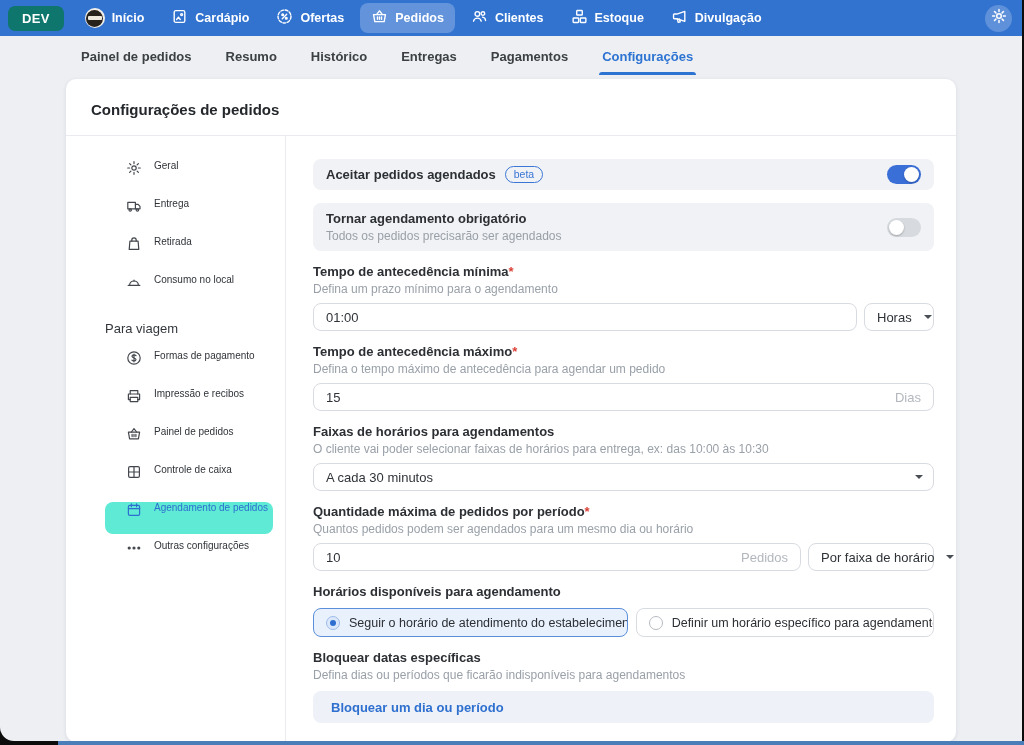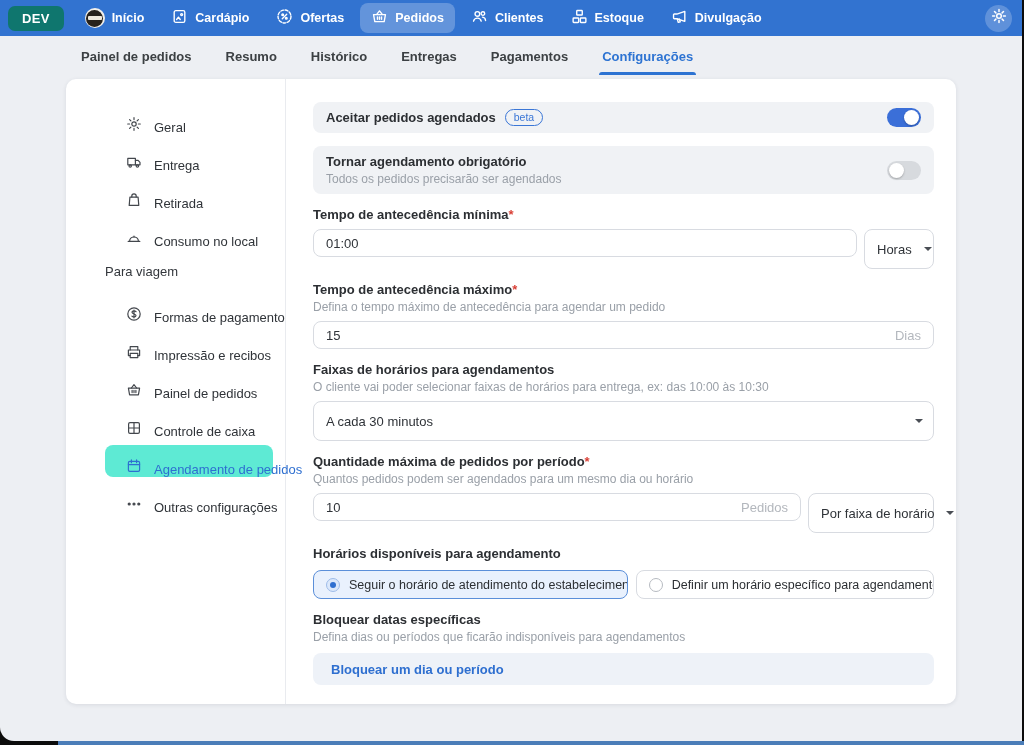--- a/index.html
+++ b/index.html
@@ -29,21 +29,21 @@
   .tab.active::after{content:"";position:absolute;left:-3px;right:-3px;bottom:1px;height:3px;border-radius:3px 3px 0 0;background:#2d73d2}
 
   
   .card{margin:3px 66px 0;background:#fff;border-radius:10px;box-shadow:0 1px 4px rgba(26,36,54,.10);overflow:hidden}
   .card-header{padding:22px 25px 17px;border-bottom:1px solid #e9ebef}
   .card-title{font-size:15px;font-weight:700;color:#24272b}
   .card-body{display:flex}
 
   
   .side{width:220px;border-right:1px solid #e9ebef;padding:24px 12px 18px 39px;flex:none}
-  .side-item{display:flex;align-items:flex-end;gap:12px;height:32px;padding:0 8px 0 21px;border-radius:8px;font-size:13px;font-weight:500;color:#2f3338;margin-bottom:6px;cursor:pointer;white-space:nowrap}
+  .side-item{display:flex;align-items:flex-start;gap:12px;height:32px;padding:0 8px 0 21px;border-radius:8px;font-size:10px;font-weight:500;color:#2f3338;margin-bottom:6px;cursor:pointer;white-space:nowrap}
   .side-item svg{width:16px;height:16px;stroke:#43474d;fill:none;stroke-width:1.2;stroke-linecap:round;stroke-linejoin:round;flex:none}
   .side-item.active{background:#5eead4;color:#2e6fd0}
   .side-item.active svg{stroke:#2e6fd0}
   .side-section{font-size:13px;color:#33373c;height:32px;display:flex;align-items:center;margin-bottom:6px}
 
   
   .content{flex:1;padding:23px 22px 19px 27px;min-width:0}
   .toggle-row{background:#f0f2f5;border-radius:8px;display:flex;align-items:center;padding:0 13px;min-height:31px}
   .row2{padding:8px 13px;margin-top:13px}
   .row-title{font-size:13px;font-weight:700;color:#2c2f33}
@@ -55,21 +55,21 @@
   .toggle.on::after{left:auto;right:2px}
 
   .group{margin-top:13px}
   .g-label{font-size:13px;font-weight:700;color:#2c2f33;line-height:15px}
   .req{color:#d93f35}
   .g-hint{font-size:12px;color:#9aa0a8;margin-top:3px;line-height:14px}
   .f-row{display:flex;gap:7px;margin-top:7px}
   .field{flex:1;display:flex;align-items:center;height:28px;border:1px solid #d8dbe1;border-radius:8px;padding:0 12px;background:#fff;min-width:0}
   .field input{border:none;outline:none;flex:1;font-family:"Liberation Sans","DejaVu Sans",sans-serif;font-size:13px;color:#2f3338;background:transparent;min-width:0}
   .suffix{font-size:13px;color:#b3b7bd;margin-left:8px;flex:none}
-  .select{display:flex;align-items:center;justify-content:space-between;gap:12px;height:40px;border:1px solid #d8dbe1;border-radius:8px;padding:0 10px 0 12px;font-size:13px;color:#2f3338;background:#fff;cursor:pointer;white-space:nowrap}
+  .select{display:flex;align-items:center;justify-content:space-between;gap:12px;height:28px;border:1px solid #d8dbe1;border-radius:8px;padding:0 10px 0 12px;font-size:13px;color:#2f3338;background:#fff;cursor:pointer;white-space:nowrap}
   .select.sm{width:70px;flex:none}
   .select.md{width:126px;flex:none}
   .select.full{flex:1}
   .caret{width:0;height:0;border-left:4px solid transparent;border-right:4px solid transparent;border-top:4.5px solid #4a4e55;flex:none}
 
   .radio-row{display:flex;gap:8px;margin-top:9px}
   .opt{flex:1;display:flex;align-items:center;gap:9px;height:29px;border:1px solid #d8dbe1;border-radius:8px;padding:0 12px;background:#fff;font-size:12.5px;color:#2c2f33;cursor:pointer;white-space:nowrap;overflow:hidden}
   .opt.selected{background:#e9f1fd;border-color:#5b8fd9;flex:1.06}
   .radio{width:14px;height:14px;border-radius:50%;border:1px solid #b6bac0;background:#fff;flex:none;position:relative}
   .opt.selected .radio{border-color:#9dbbe8;background:#dbe8fb}
@@ -151,20 +151,23 @@
   <div class="tabs">
     <div class="tab">Painel de pedidos</div>
     <div class="tab">Resumo</div>
     <div class="tab">Histórico</div>
     <div class="tab">Entregas</div>
     <div class="tab">Pagamentos</div>
     <div class="tab active">Configurações</div>
   </div>
 
   <div class="card">
+    <div class="card-header">
+      <div class="card-title">Configurações de pedidos</div>
+    </div>
     <div class="card-body">
 
       <div class="side">
         <div class="side-item">
           <span><svg viewBox="0 0 16 16">
                 <circle cx="8" cy="8" r="2.2"></circle>
                 <path d="M8 1.7v1.9M8 12.4v1.9M1.7 8h1.9M12.4 8h1.9M3.6 3.6l1.3 1.3M11.1 11.1l1.3 1.3M12.4 3.6l-1.3 1.3M4.9 11.1l-1.3 1.3"></path>
               </svg></span>
           <span>Geral</span>
         </div>
@@ -251,20 +254,21 @@
         <div class="toggle-row row2">
           <span>
             <span class="row-title" style="display:block">Tornar agendamento obrigatório</span>
             <span class="row-hint" style="display:block">Todos os pedidos precisarão ser agendados</span>
           </span>
           <span class="toggle"></span>
         </div>
 
         <div class="group">
           <div class="g-label"><span>Tempo de antecedência mínima</span><span class="req">*</span></div>
+          <div class="g-hint">Defina um prazo mínimo para o agendamento</div>
           <div class="f-row">
             <div class="field">
               <input type="text" value="01:00" style="">
             </div>
             <div class="select sm">
               <span>Horas</span>
               <span class="caret"></span>
             </div>
           </div>
         </div>

